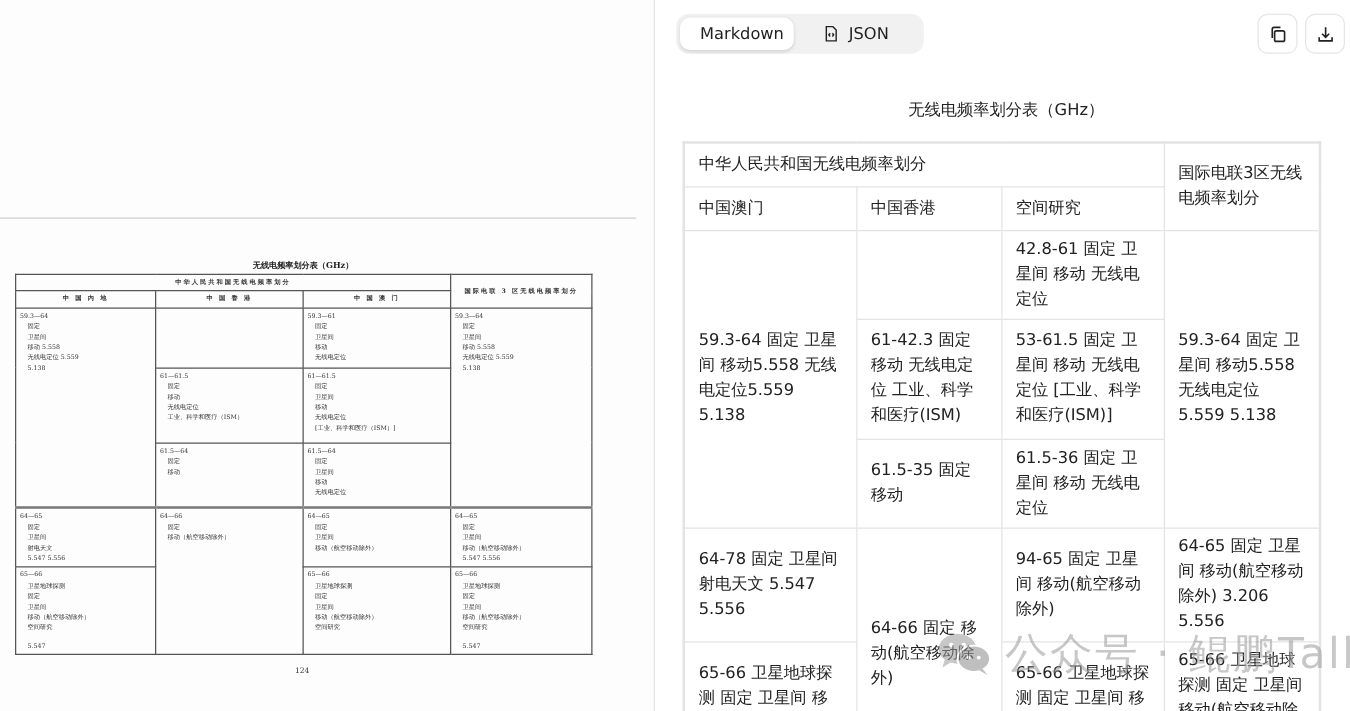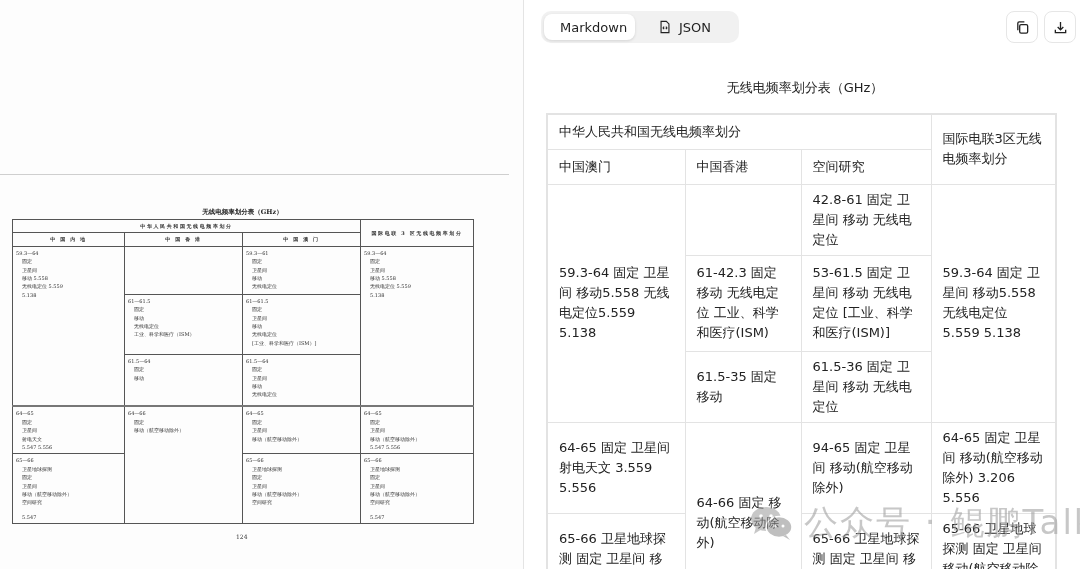--- a/index.html
+++ b/index.html
@@ -241,21 +241,21 @@
     </tr>
     <tr style="height:96px">
       <td>61-42.3 固定 移动 无线电定位 工业、科学和医疗(ISM)</td>
       <td>53-61.5 固定 卫星间 移动 无线电定位 [工业、科学和医疗(ISM)]</td>
     </tr>
     <tr style="height:56px">
       <td>61.5-35 固定 移动</td>
       <td>61.5-36 固定 卫星间 移动 无线电定位</td>
     </tr>
     <tr style="height:75px">
-      <td>64-65 固定 卫星间 射电天文 3.559 5.556</td>
+      <td>64-78 固定 卫星间 射电天文 5.547 5.556</td>
       <td rowspan="2">64-66 固定 移动(航空移动除外)</td>
       <td>94-65 固定 卫星间 移动(航空移动除外)</td>
       <td>64-65 固定 卫星间 移动(航空移动除外) 3.206 5.556</td>
     </tr>
     <tr style="height:95px">
       <td>65-66 卫星地球探测 固定 卫星间 移动(航空移动除外) 空间研究 5.547</td>
       <td>65-66 卫星地球探测 固定 卫星间 移动(航空移动除外) 空间研究</td>
       <td>65-66 卫星地球探测 固定 卫星间 移动(航空移动除外) 空间研究 5.547</td>
     </tr>
   </tbody>

